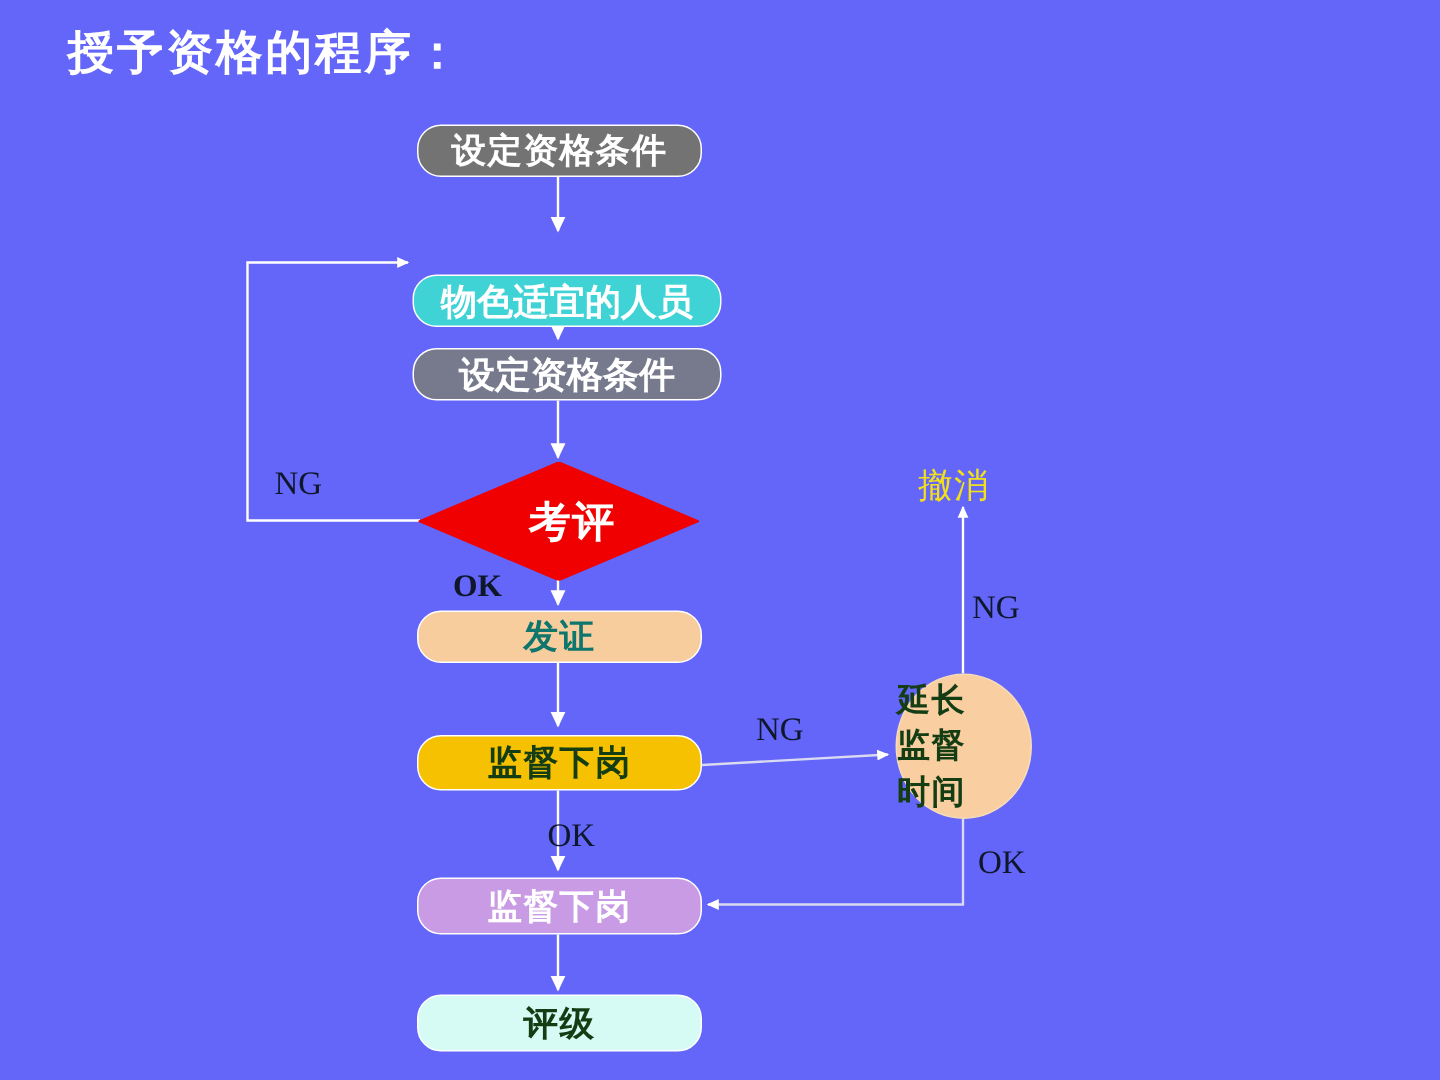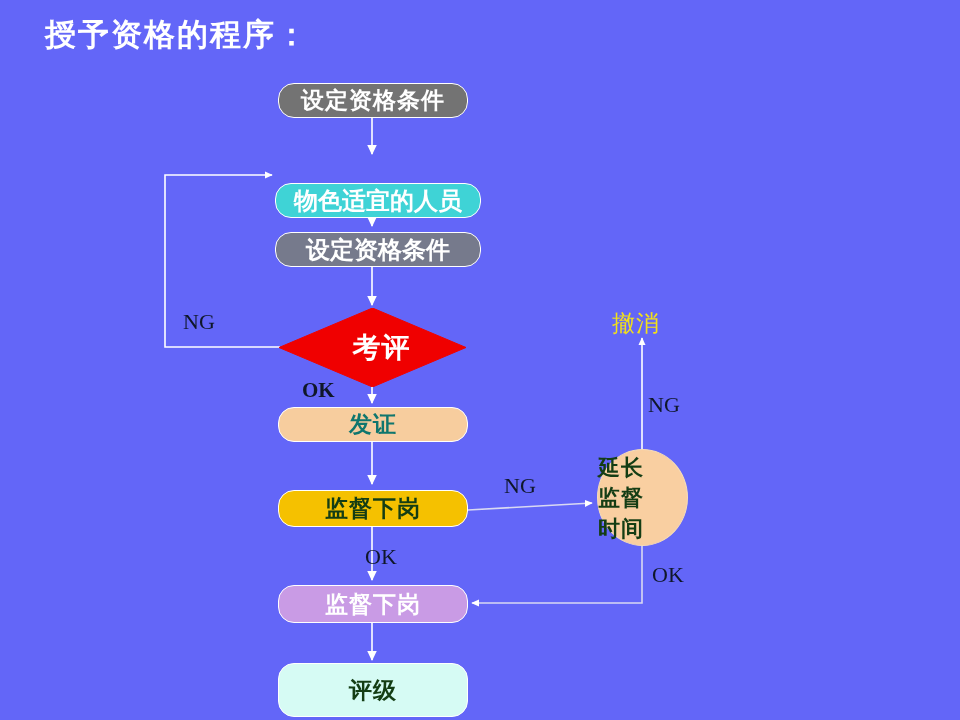--- a/index.html
+++ b/index.html
@@ -200,21 +200,21 @@
       <div>延长</div>
       <div>监督</div>
       <div>时间</div>
     </div>
   </div>
 
   <div class="node" style="left:278px; top:585px; width:190px; height:38px; background:#C99BE5; color:#FFFFFF;">
     <span>监督下岗</span>
   </div>
 
-  <div class="node" style="left:278px; top:663px; width:190px; height:54px; background:#D6FBF4; color:#143D14;">
+  <div class="node" style="left:278px; top:663px; width:190px; height:38px; background:#D6FBF4; color:#143D14;">
     <span>评级</span>
   </div>
 
   <div class="elabel" style="left:183px; top:309px;">NG</div>
 
   <div class="elabel bold" style="left:302px; top:378px;">OK</div>
 
   <div class="elabel" style="left:504px; top:473px;">NG</div>
 
   <div class="elabel" style="left:365px; top:544px;">OK</div>

